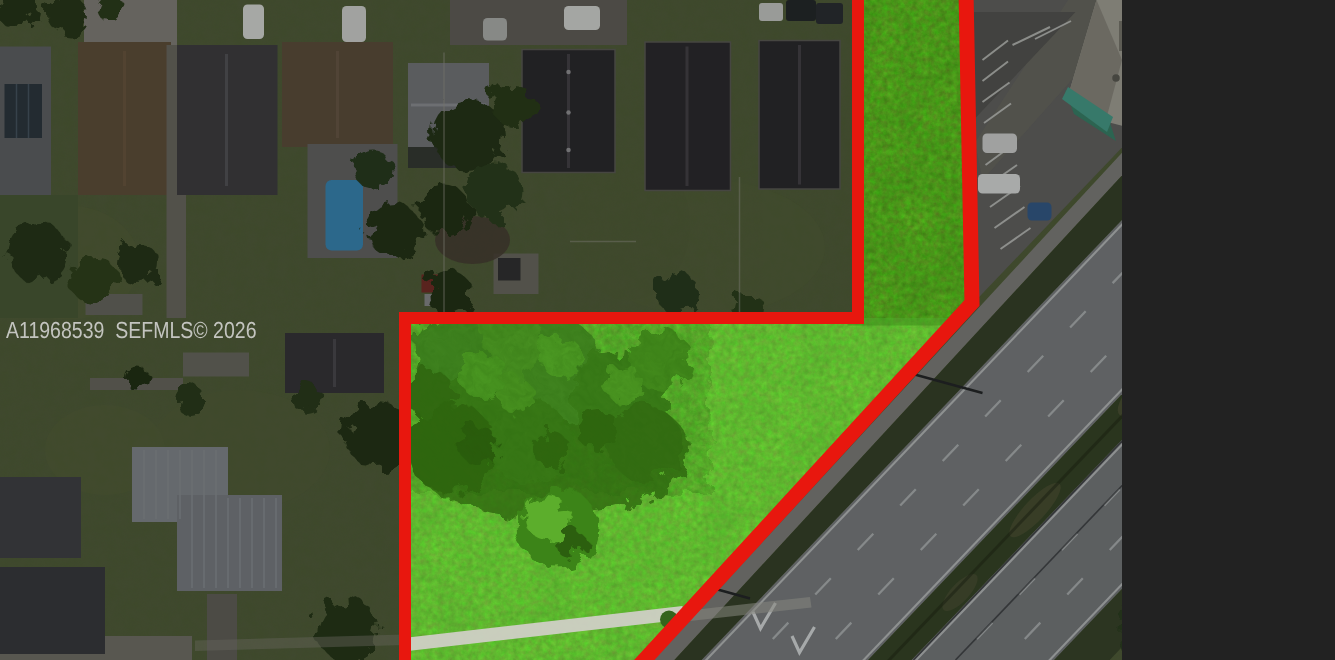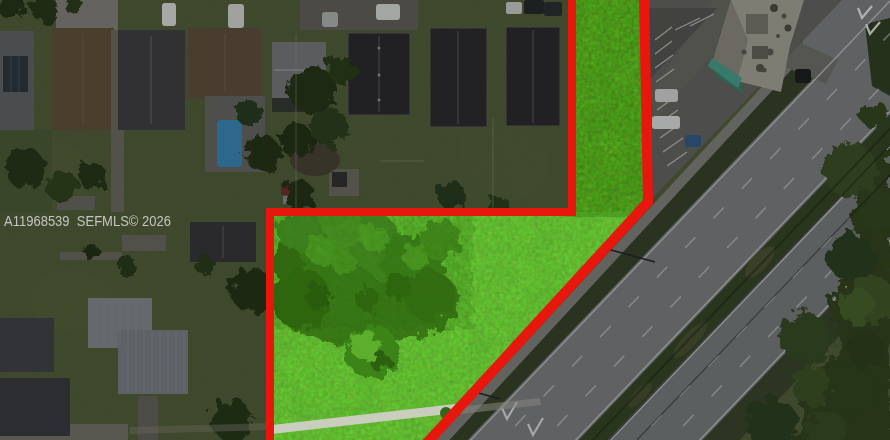--- a/index.html
+++ b/index.html
@@ -1,15 +1,15 @@
 <!DOCTYPE html>
 <html><head><meta charset="utf-8">
 <style>
 html,body{margin:0;padding:0;background:#222;}
-#wrap{width:890px;height:440px;overflow:hidden;position:relative;}
+#wrap{width:748px;height:440px;overflow:hidden;position:relative;}
 svg{display:block}
 </style></head>
 <body>
 <div id="wrap">
 <svg width="890" height="440" viewBox="0 0 890 440">
 <defs>
 <filter id="fd" x="-5%" y="-5%" width="110%" height="110%" color-interpolation-filters="sRGB">
  <feTurbulence type="fractalNoise" baseFrequency="0.14" numOctaves="3" seed="9"></feTurbulence>
  <feColorMatrix type="matrix" values="0 0 0 0 0.24  0 0 0 0 0.30  0 0 0 0 0.15  0 0 0 0.45 0"></feColorMatrix>
 </filter>

